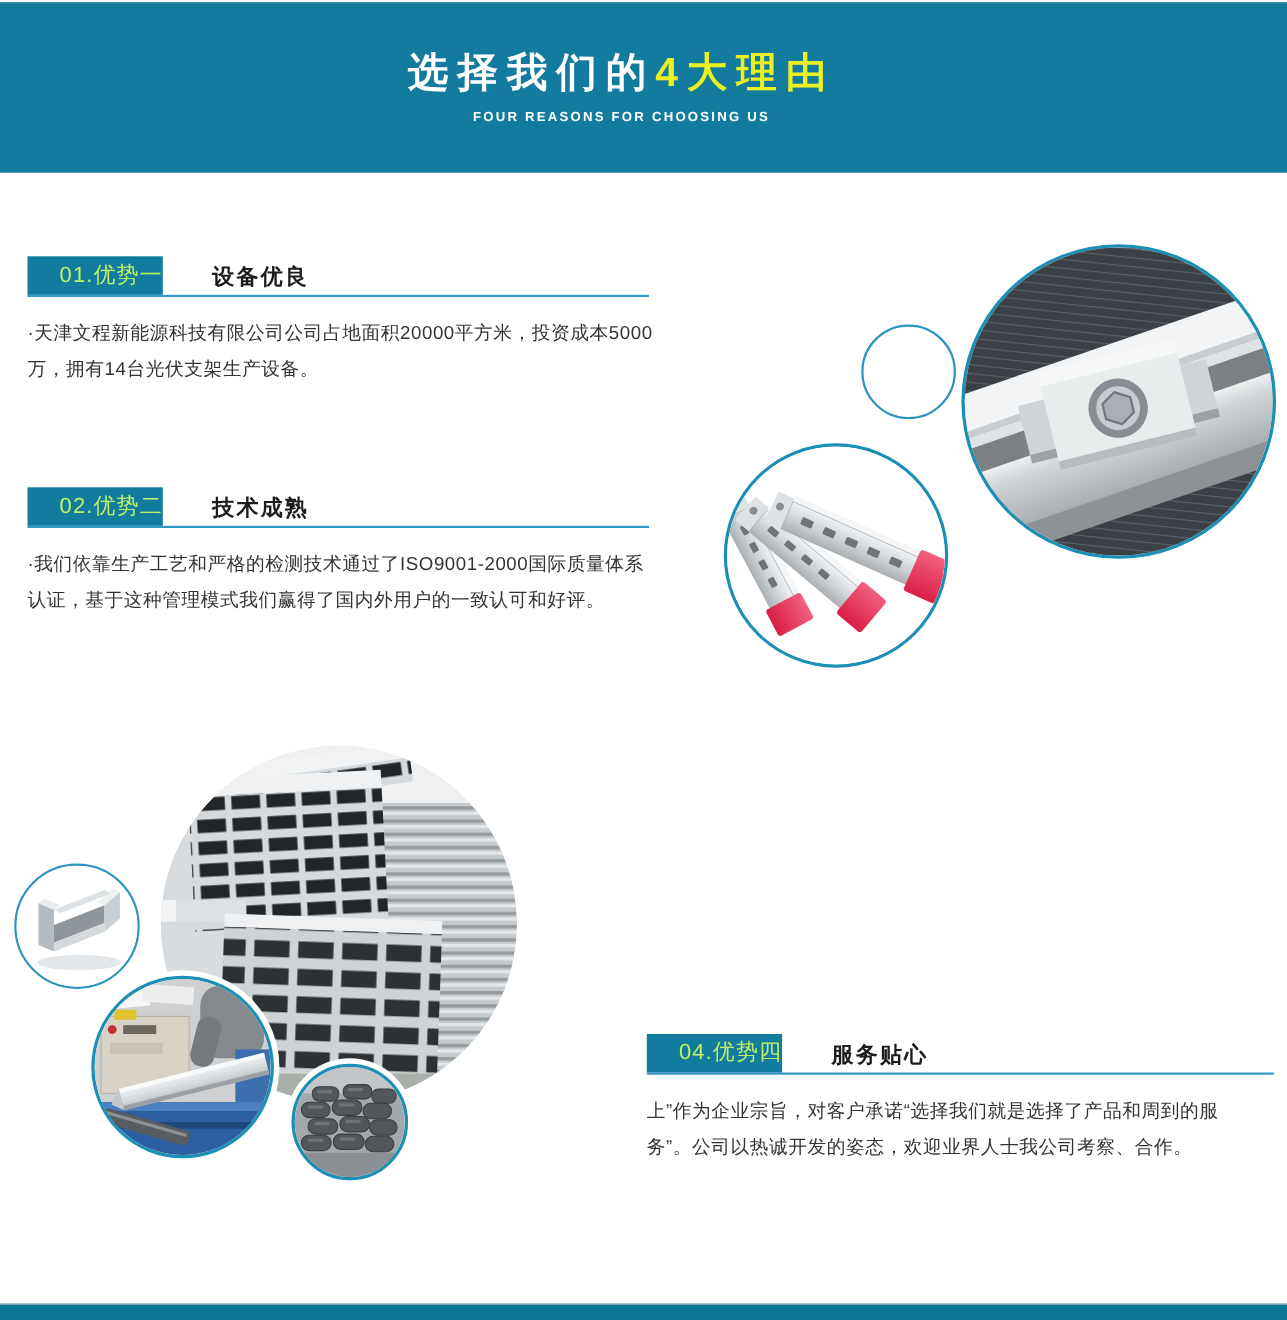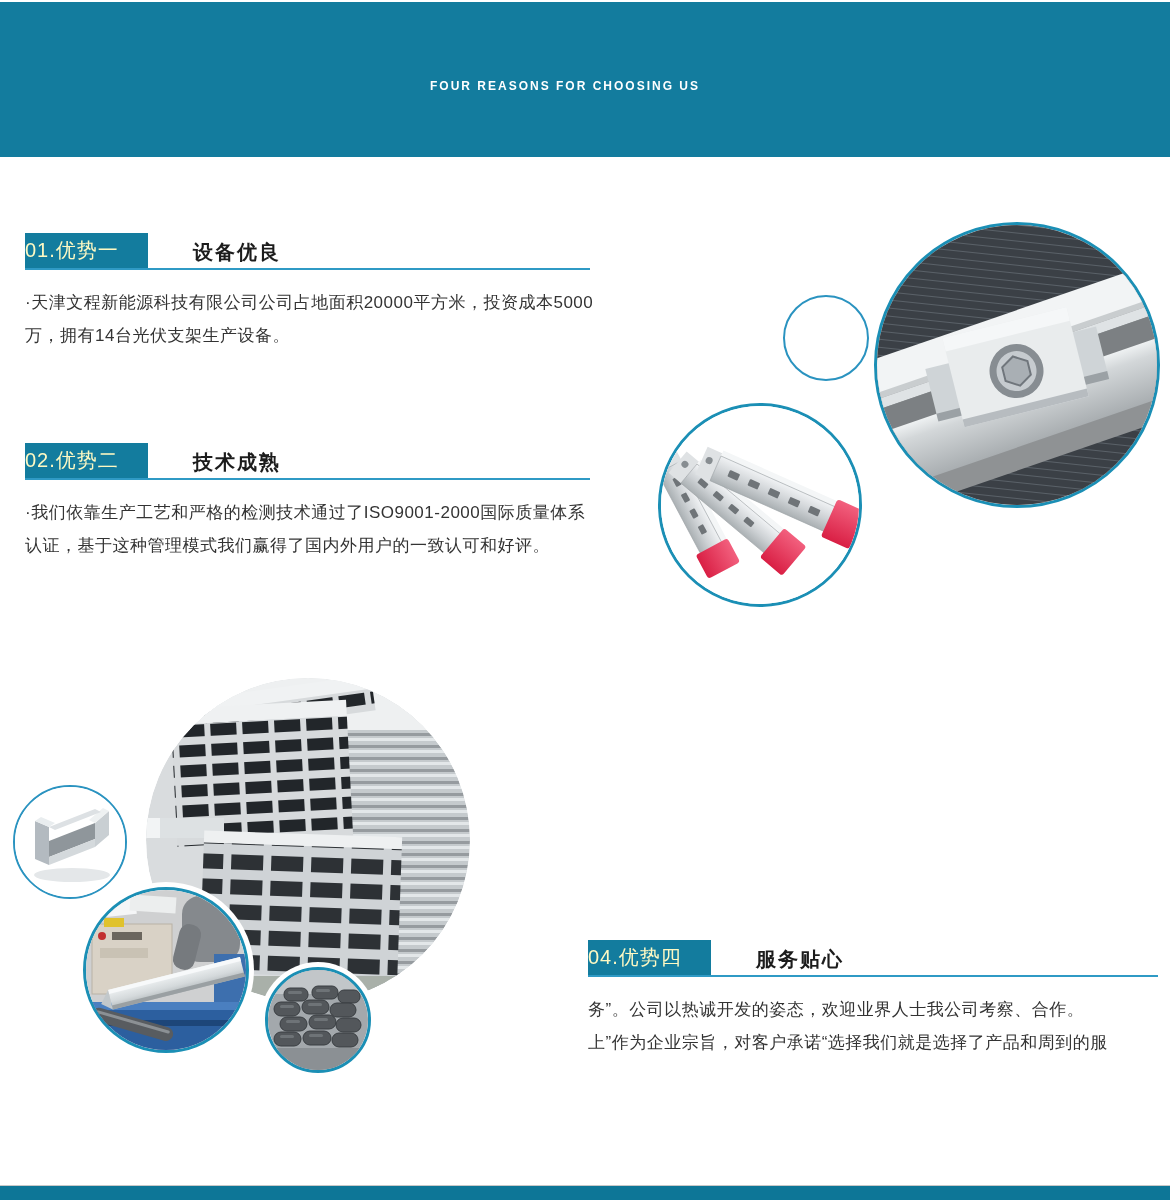--- a/index.html
+++ b/index.html
@@ -21,22 +21,22 @@
     transform:translateX(-20px);white-space:nowrap;}
   .header-title .yellow{color:var(--yellow);}
   .header-sub{margin-top:12px;font-size:12px;font-weight:bold;color:#ffffff;letter-spacing:2px;
     transform:translateX(-20px);white-space:nowrap;}
 
   
   .section{position:absolute;}
   .sec-left{left:25px;width:565px;}
   .sec-right{left:588px;width:570px;}
   .sec-heading{position:relative;display:flex;align-items:flex-end;border-bottom:2px solid var(--underline);}
-  .sec-badge{display:inline-block;background:var(--accent);color:#fef9c3;font-size:20px;
-    width:123px;height:35px;line-height:35px;text-align:left;letter-spacing:1px;}
+  .sec-badge{display:inline-block;background:var(--accent);color:#bef264;font-size:20px;
+    width:123px;height:35px;line-height:35px;text-align:right;letter-spacing:1px;}
   .sec-title{font-size:20px;font-weight:bold;color:#1c1c1c;letter-spacing:2px;margin-left:45px;
     line-height:1;padding-bottom:6px;}
   .sec-body{margin-top:16px;font-size:17px;line-height:33px;color:var(--text);letter-spacing:.5px;}
   .sec-body div{white-space:nowrap;}
 
   
   .circle{position:absolute;border-radius:50%;overflow:hidden;background:#fff;}
   .ring{border:3px solid var(--ring);}
   .thin-ring{border:2px solid #2a93c0;}
   .halo{box-shadow:0 0 0 5px #ffffff;}
@@ -53,20 +53,21 @@
   
   .footer-band{position:absolute;left:0;top:1185px;width:1170px;height:15px;
     background:var(--band-bottom);border-top:1px solid #c8c8c8;box-sizing:border-box;}
 </style>
 </head>
 <body>
 
 <div class="page">
 
   <div class="header-band">
+    <div class="header-title"><span>选择我们的</span><span class="yellow">4大理由</span></div>
     <div class="header-sub">FOUR REASONS FOR CHOOSING US</div>
   </div>
 
   <div class="section sec-left" style="top:233px">
     <div class="sec-heading">
       <span class="sec-badge">01.优势一</span>
       <span class="sec-title">设备优良</span>
     </div>
     <div class="sec-body">
       <div>·天津文程新能源科技有限公司公司占地面积20000平方米，投资成本5000</div>
@@ -85,22 +86,22 @@
     </div>
   </div>
 
 
   <div class="section sec-right" style="top:940px">
     <div class="sec-heading">
       <span class="sec-badge">04.优势四</span>
       <span class="sec-title">服务贴心</span>
     </div>
     <div class="sec-body">
+      <div>上”作为企业宗旨，对客户承诺“选择我们就是选择了产品和周到的服</div>
       <div>务”。公司以热诚开发的姿态，欢迎业界人士我公司考察、合作。</div>
-      <div>上”作为企业宗旨，对客户承诺“选择我们就是选择了产品和周到的服</div>
     </div>
   </div>
 
   <div class="circle thin-ring c-outline"></div>
 
   <div class="circle ring c-clamp">
     <svg width="280" height="280" viewBox="0 0 280 280">
       <defs>
         <pattern id="panelTex" width="8" height="8" patternUnits="userSpaceOnUse" patternTransform="rotate(115)">
           <rect width="8" height="8" fill="#3b4046"></rect>

